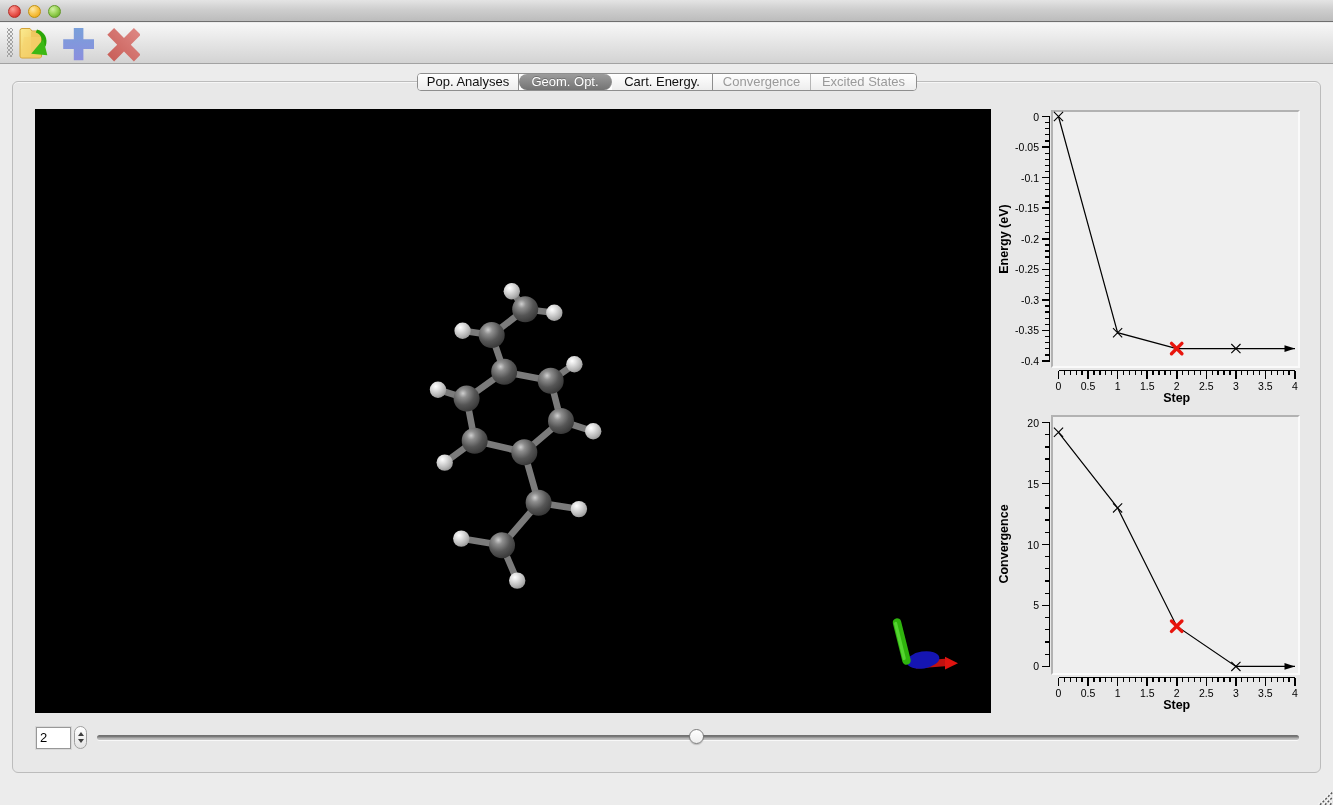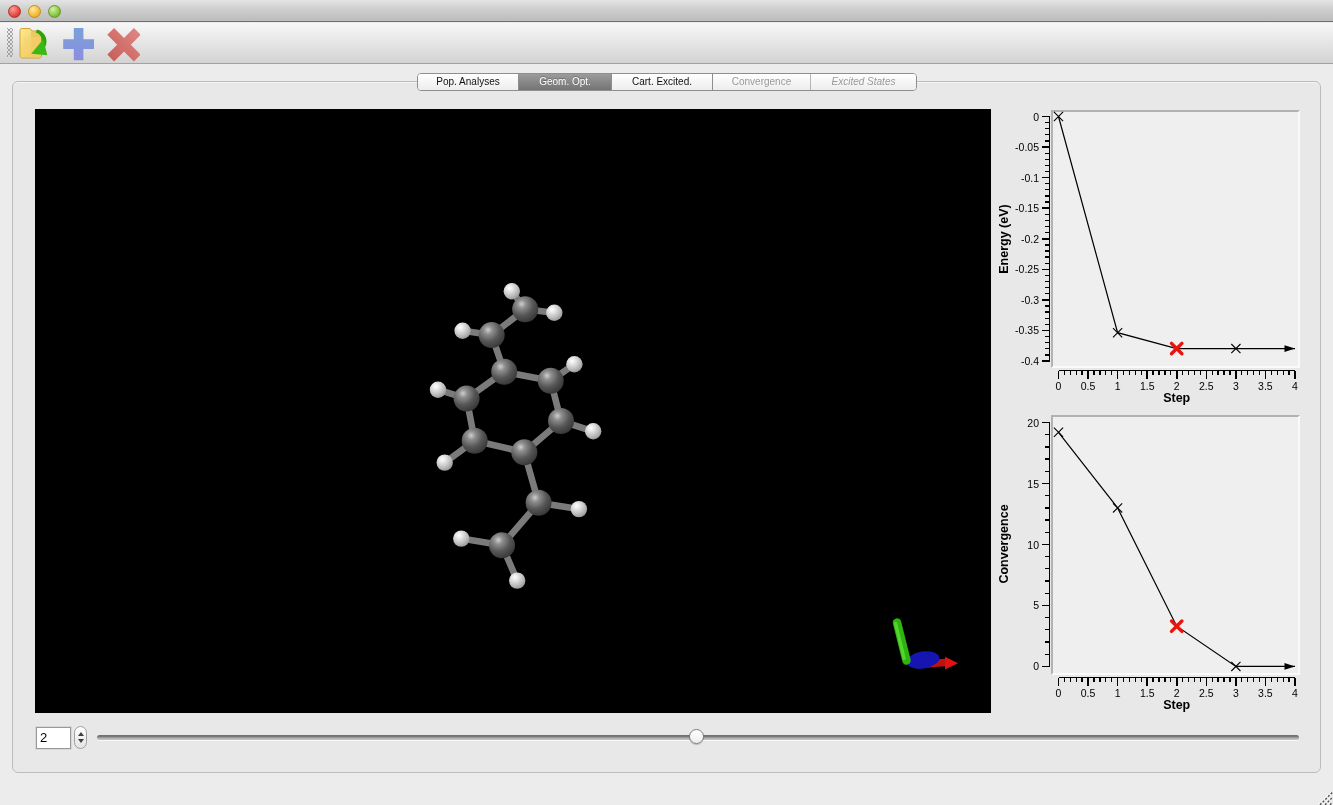--- a/index.html
+++ b/index.html
@@ -24,27 +24,27 @@
   background-size:4px 4px, 4px 4px; background-position:0 0, 2px 2px; }
 
 
 #panel { position:absolute; left:12px; top:81px; width:1309px; height:692px;
   background:#e8e8e8; border:1px solid #bcbcbc; border-radius:6px;
   box-shadow:inset 0 1px 0 #f6f6f6; }
 
 
 #tabs { position:absolute; left:417px; top:72.5px; height:18px; display:flex;
   border:1px solid #8e8e8e; border-radius:4px; overflow:hidden;
-  font-size:10px; line-height:16.5px; background:#fff; }
+  font-size:13px; line-height:16.5px; background:#fff; }
 #tabs .seg { text-align:center; background:linear-gradient(#ffffff, #ededed);
   color:#111; border-right:1px solid #8e8e8e; }
 #tabs .seg.sel { background:linear-gradient(#9c9c9c, #747474); color:#fff;
-  text-shadow:0 -1px 0 rgba(0,0,0,.25); }
+  text-shadow:0 -1px 0 rgba(0,0,0,.25);border-radius:8px; }
 #tabs .seg.dis { color:#9a9a9a; border-right-color:#b5b5b5; }
-#tabs .seg:last-child { border-right:none;font-style:italic; }
+#tabs .seg:last-child { border-right:none; }
 
 
 #viewport { position:absolute; left:35px; top:109px; width:956px; height:604px;
   background:#000; }
 
 
 .plotbox { position:absolute; background:#efefef;
   border-top:2px solid #b2b2b2; border-left:2px solid #b2b2b2;
   border-bottom:2px solid #fafafa; border-right:2px solid #fafafa; }
 #pb1 { left:1051px; top:109.5px; width:249px; height:258.5px; }
@@ -112,21 +112,21 @@
   </div>
 
   <div id="panel"></div>
   <div id="viewport"></div>
   <div class="plotbox" id="pb1"></div>
   <div class="plotbox" id="pb2"></div>
 
   <div id="tabs">
     <div class="seg" style="width:101px">Pop. Analyses</div>
     <div class="seg sel" style="width:93px">Geom. Opt.</div>
-    <div class="seg" style="width:101px">Cart. Excited.</div>
+    <div class="seg" style="width:101px">Cart. Energy.</div>
     <div class="seg dis" style="width:98px">Convergence</div>
     <div class="seg dis" style="width:105px">Excited States</div>
   </div>
 
   <div id="spin">2</div>
   <div id="stepper">
       <div class="up"></div>
       <div class="dn"></div>
     </div>
   <div id="track"></div>

